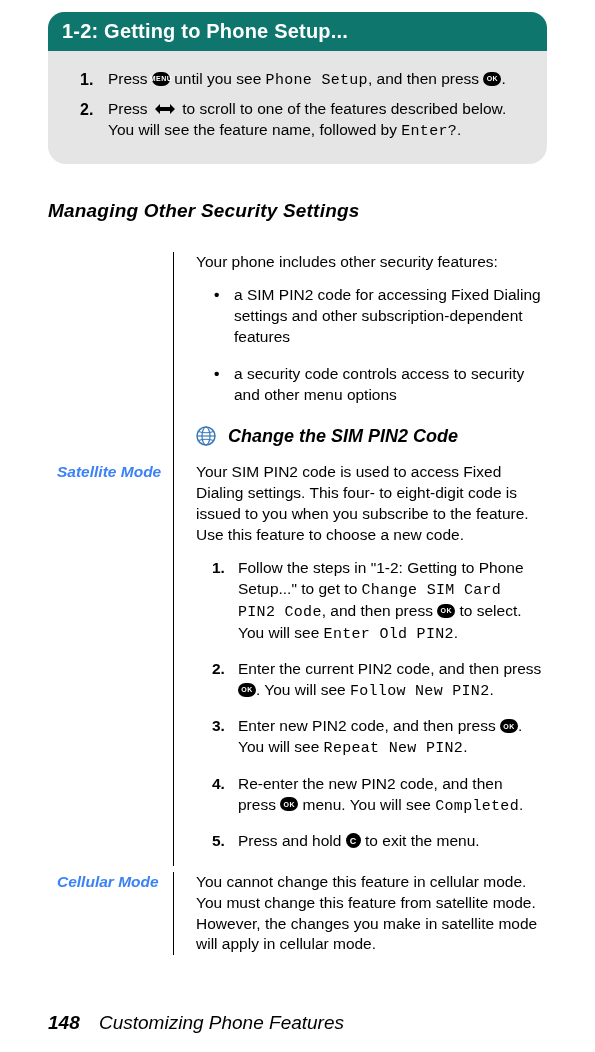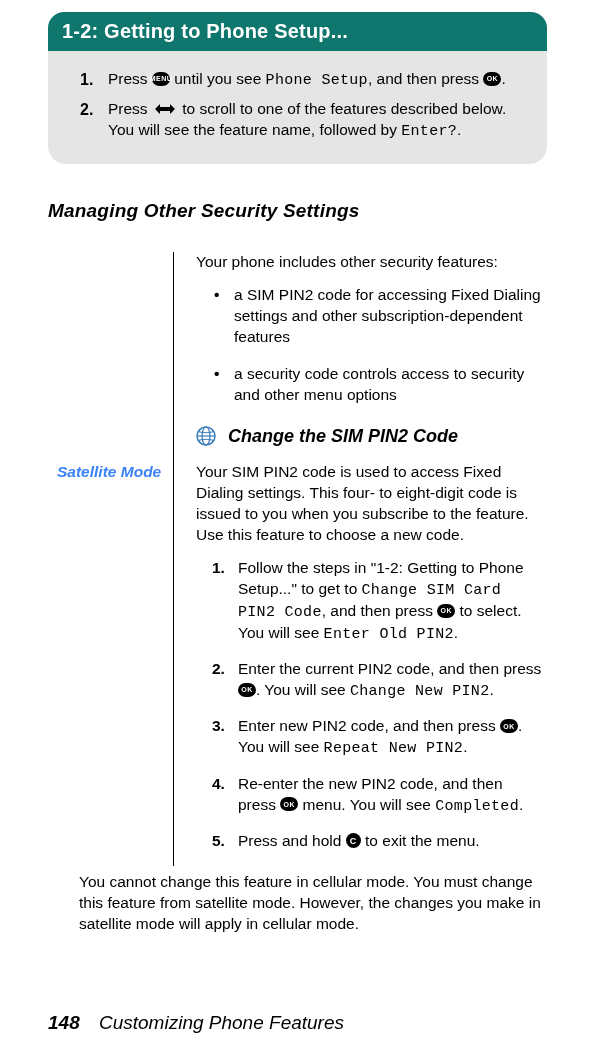--- a/index.html
+++ b/index.html
@@ -271,21 +271,21 @@
             <strong>Follow the steps in</strong><span> "1-2: Getting to Phone Setup..." to get to </span><span class="lcd">Change SIM Card PIN2 Code</span><span>, and then </span><strong>press </strong><span class="key-round key-ok">
                 <span>OK</span>
               </span><span> to select. You will see </span><span class="lcd">Enter Old PIN2</span><span>.</span>
           </div>
         </li>
         <li>
           <div class="snum">2.</div>
           <div class="sbody">
             <strong>Enter the current PIN2 code</strong><span>, and then </span><strong>press </strong><span class="key-round key-ok">
                 <span>OK</span>
-              </span><span>. You will see </span><span class="lcd">Change New PIN2</span><span>.</span>
+              </span><span>. You will see </span><span class="lcd">Follow New PIN2</span><span>.</span>
           </div>
         </li>
         <li>
           <div class="snum">3.</div>
           <div class="sbody">
             <strong>Enter new PIN2 code</strong><span>, and then </span><strong>press </strong><span class="key-round key-ok">
                 <span>OK</span>
               </span><span>. You will see </span><span class="lcd">Repeat New PIN2</span><span>.</span>
           </div>
         </li>
@@ -303,20 +303,23 @@
             <strong>Press and hold </strong><span class="key-round key-c">
                 <span>C</span>
               </span><span> to exit the menu.</span>
           </div>
         </li>
       </ol>
     </div>
   </div>
 
   <div class="cols" style="margin-top:6px;">
+    <div class="side">
+      <div class="side-label">Cellular Mode</div>
+    </div>
     <div class="main">
       <div>You cannot change this feature in cellular mode. You must change this feature from satellite mode. However, the changes you make in satellite mode will apply in cellular mode.</div>
     </div>
   </div>
 
   <div class="footer">
     <span class="pn">148</span>
     <span class="ch">Customizing Phone Features</span>
   </div>
 

